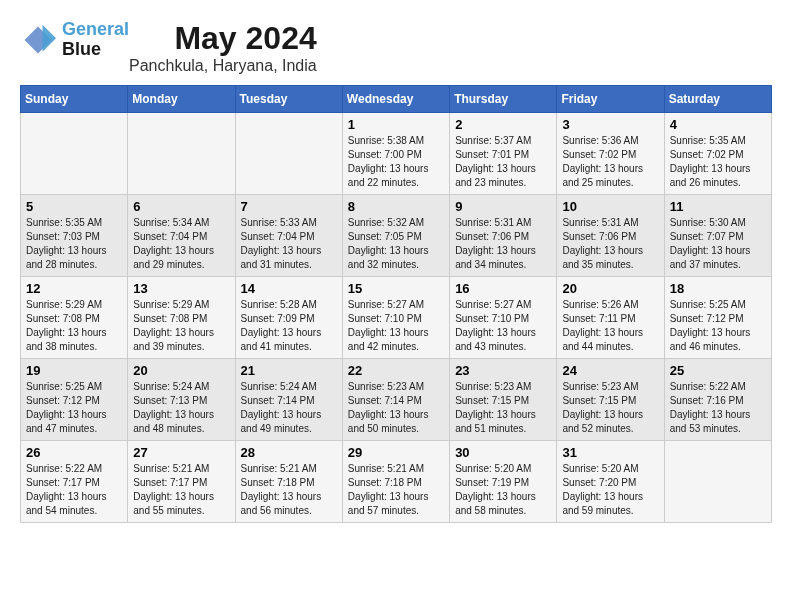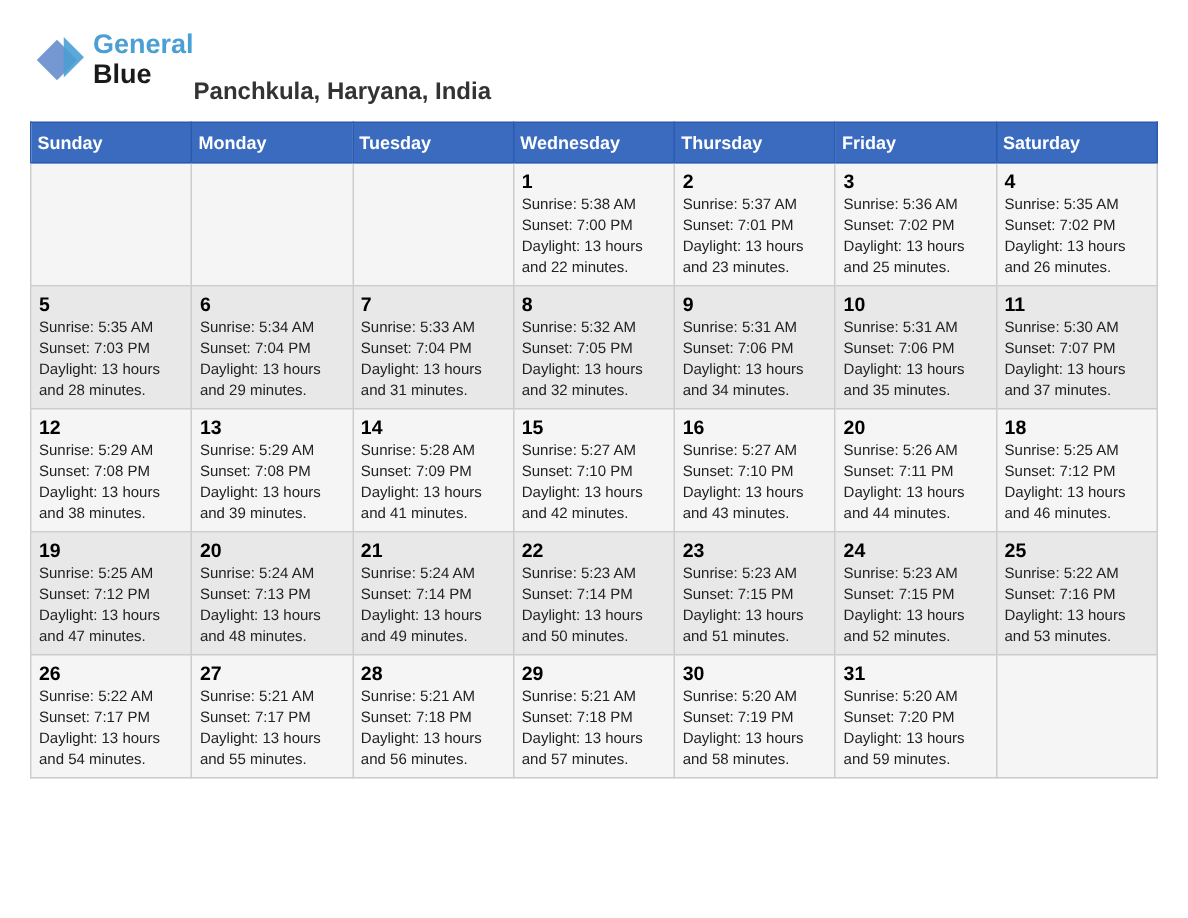--- a/index.html
+++ b/index.html
@@ -36,23 +36,22 @@
     .title-block {
       text-align: right;
     }
     .title-block h1 {
       font-size: 32px;
       font-weight: bold;
       color: #1a1a1a;
     }
     .title-block h2 {
       font-size: 16px;
-      font-weight: bold;
+      font-weight: normal;
       color: #333;
-      margin-top: 33px;
     }
     table {
       width: 100%;
       border-collapse: collapse;
       font-size: 11px;
     }
     thead tr th {
       background-color: #3a6bbf;
       color: white;
       padding: 6px 4px;
@@ -96,20 +95,21 @@
     <svg class="logo-icon" viewBox="0 0 40 40">
       <polygon points="20,5 35,20 20,35 5,20" fill="#3a6bbf" opacity="0.7"></polygon>
       <polygon points="25,3 40,18 25,33" fill="#4a9fd4" opacity="0.9"></polygon>
     </svg>
     <div class="logo-text">
       <div><span>General</span></div>
       <div>Blue</div>
     </div>
   </div>
   <div class="title-block">
+    <h1>May 2024</h1>
     <h2>Panchkula, Haryana, India</h2>
   </div>
 </div>
 
 <table>
   <thead>
     <tr id="header-row">
     <th>Sunday</th>
         <th>Monday</th>
         <th>Tuesday</th>

